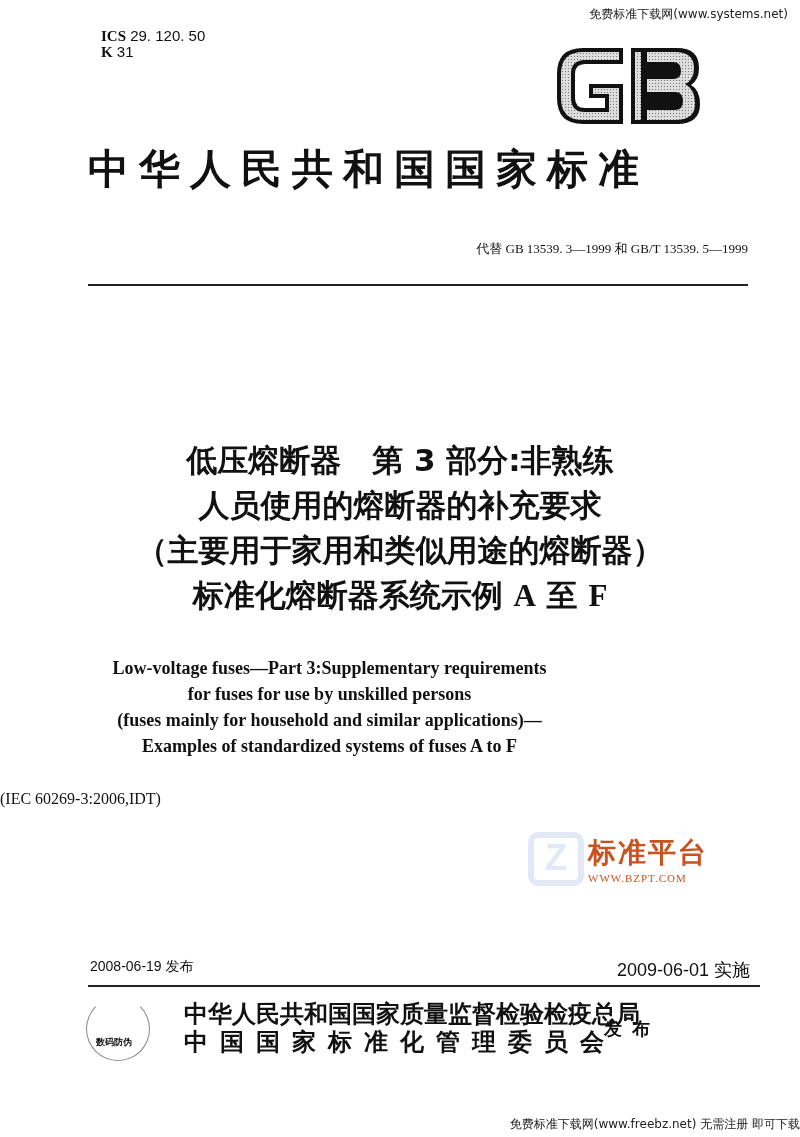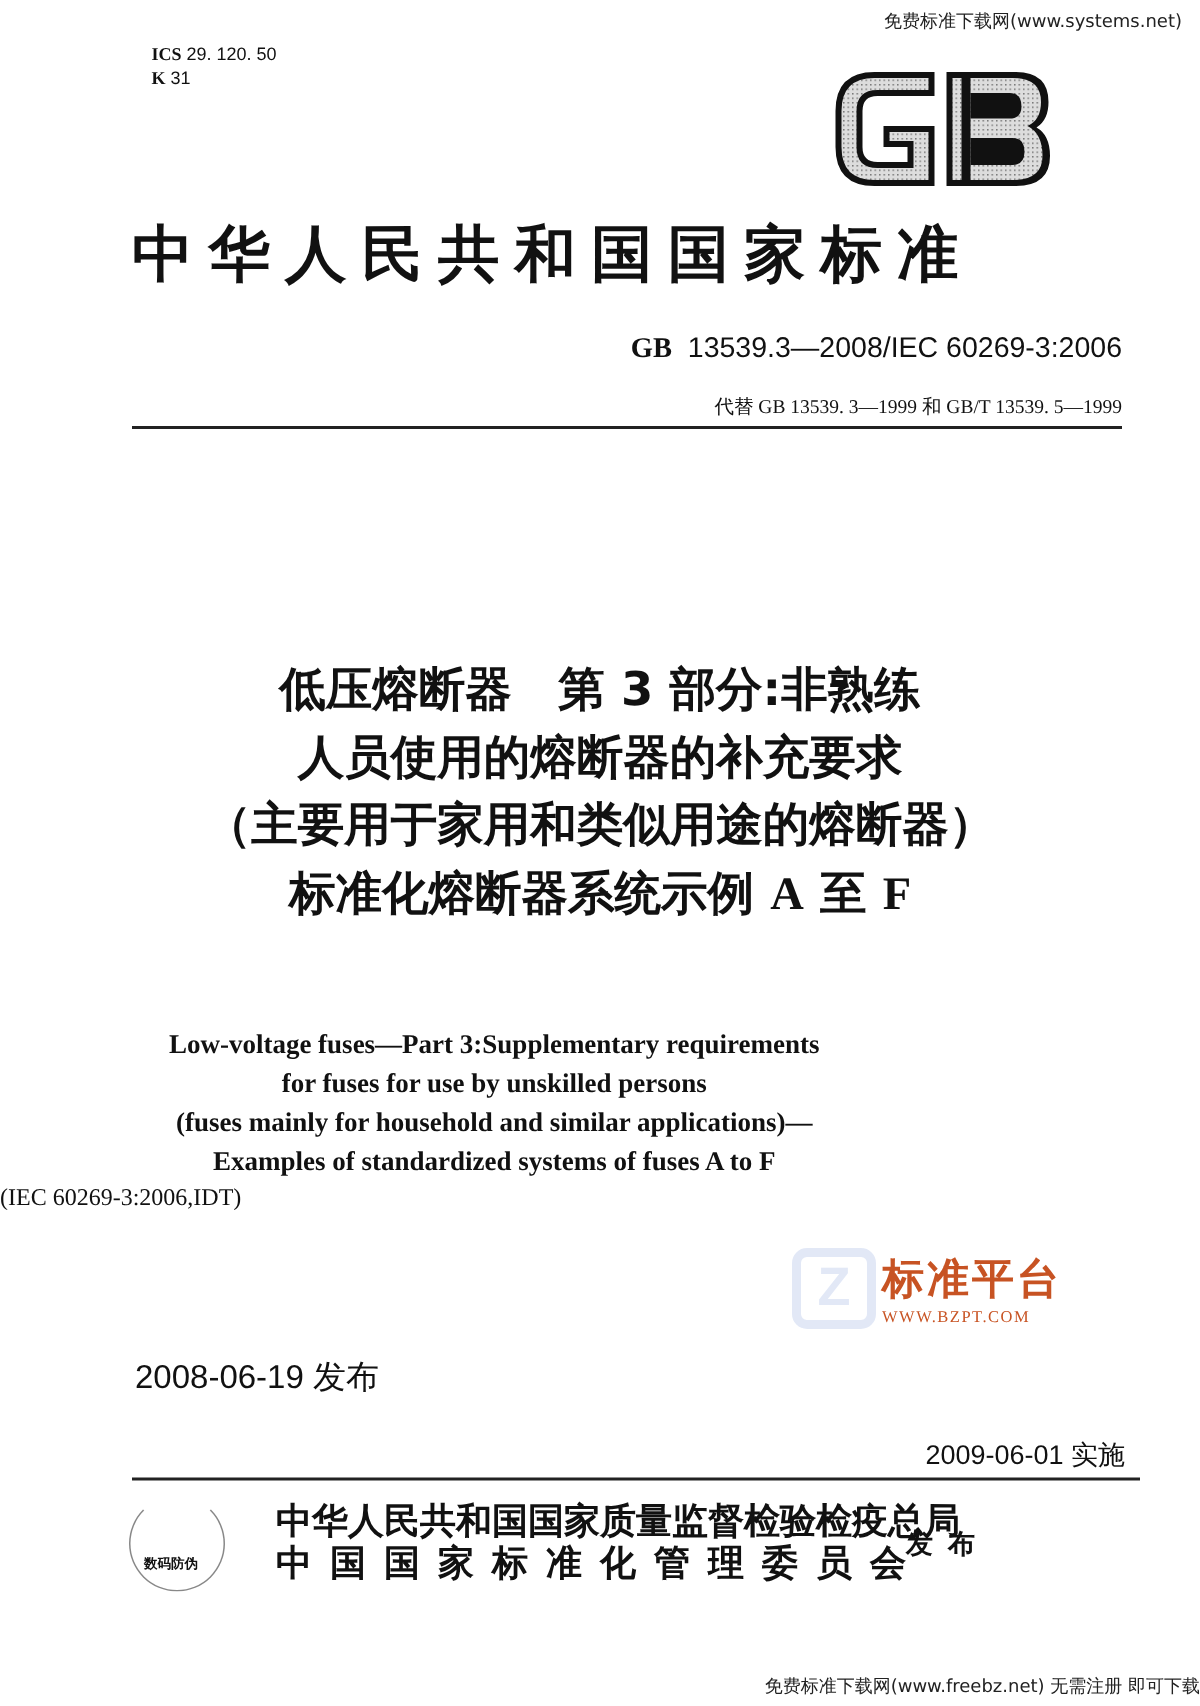--- a/index.html
+++ b/index.html
@@ -1,37 +1,37 @@
 <!DOCTYPE html>
 <html><head>
 <meta charset="utf-8">
 <style>
   html, body { margin: 0; padding: 0; }
   body { width: 800px; height: 1137px; background: #ffffff; position: relative; overflow: hidden; color: #111; font-family: "DejaVu Sans", sans-serif; }
   .abs { position: absolute; }
   .top-site { top: 6px; right: 12px; font-size: 12px; color: #222; }
-  .ics { left: 101px; top: 28px; font-size: 12px; line-height: 16px; font-family: "Liberation Sans", sans-serif; }
+  .ics { left: 101px; top: 28px; font-size: 15px; line-height: 16px; font-family: "Liberation Sans", sans-serif; }
   .ics b { font-family: "Liberation Serif", serif; font-weight: bold; }
   .logo { left: 553px; top: 44px; width: 150px; height: 84px; }
   .nat-title { left: 88px; top: 142px; width: 670px; font-size: 41px; font-weight: bold; letter-spacing: 10px; font-family: "DejaVu Serif", serif; white-space: nowrap; }
   .std-no { right: 52px; top: 222px; text-align: right; }
   .std-no .main { font-size: 19px; font-family: "Liberation Sans", sans-serif; }
   .std-no .main b { font-family: "Liberation Serif", serif; }
   .std-no .rep { font-size: 13px; font-family: "Liberation Serif", serif; margin-top: 18px; }
   .rule { left: 88px; width: 660px; height: 0; border-top: 2px solid #222; }
   .cn-title { left: 0; width: 800px; top: 438px; text-align: center; font-size: 31px; line-height: 45px; font-weight: bold; font-family: "DejaVu Sans", sans-serif; }
   .cn-title .ab { font-family: "Liberation Serif", serif; }
-  .en-title { left: 0; width: 659px; top: 655px; text-align: center; font-size: 18px; line-height: 26px; font-weight: bold; font-family: "Liberation Serif", serif; margin-top: 28px; }
+  .en-title { left: 0; width: 659px; top: 655px; text-align: center; font-size: 18px; line-height: 26px; font-weight: bold; font-family: "Liberation Serif", serif; }
   .idt { left: 0; width: 800px; top: 790px; font-size: 16px; font-family: "Liberation Serif", serif; }
   .wm { left: 528px; top: 832px; display: flex; align-items: center; opacity: 0.9; }
   .wm-box { width: 56px; height: 54px; border: 6px solid #dfe6f6; border-radius: 10px; box-sizing: border-box; color: #dfe6f6; font-weight: bold; font-size: 36px; line-height: 40px; text-align: center; font-family: "Liberation Sans", sans-serif; }
   .wm-txt { margin-left: 4px; color: #c2410c; }
   .wm-cn { font-size: 28px; font-weight: bold; font-family: "DejaVu Serif", serif; letter-spacing: 2px; }
   .wm-url { font-size: 11px; font-family: "Liberation Serif", serif; letter-spacing: 1px; }
-  .date-l { left: 90px; top: 903px; font-size: 22px; font-family: "Liberation Sans", sans-serif; }
+  .date-l { left: 90px; top: 958px; font-size: 14px; font-family: "Liberation Sans", sans-serif; }
   .date-r { right: 50px; top: 958px; font-size: 18px; font-family: "Liberation Sans", sans-serif; }
   .seal { left: 86px; top: 997px; width: 62px; height: 62px; border: 1px solid #888; border-radius: 50%; border-top-color: transparent; }
   .seal-txt { position: absolute; left: 9px; top: 38px; font-size: 9px; font-weight: bold; }
   .pub { left: 184px; top: 1000px; font-size: 24px; line-height: 28px; font-weight: bold; font-family: "DejaVu Serif", serif; }
   .pub .l2 { letter-spacing: 12px; }
   .pub-act { left: 604px; top: 1017px; font-size: 18px; font-weight: bold; letter-spacing: 10px; font-family: "DejaVu Serif", serif; }
   .footer { left: 0; width: 800px; top: 1116px; text-align: right; font-size: 12px; color: #222; }
 </style>
 </head>
 <body>
@@ -57,21 +57,20 @@
   <path d="M78 4 H124 Q146 4 146 24 Q146 36 138 41 Q147 46 147 60 Q147 80 124 80 H78 Z" fill="#111"></path>
   <path d="M82 8 H122 Q141 8 141 24 Q141 36 132 40 Q142 45 142 60 Q142 76 122 76 H82 Z" fill="url(#dots)"></path>
   <path d="M94 18 H120 Q128 18 128 27 Q128 35 120 35 H94 Z" fill="#111"></path>
   <path d="M94 48 H122 Q130 48 130 57 Q130 66 122 66 H94 Z" fill="#111"></path>
   <rect x="88" y="8" width="6" height="68" fill="#111"></rect>
 </svg>
 
 <div class="abs nat-title">中华人民共和国国家标准</div>
 
 <div class="abs std-no">
-  <div class="main"><b>GB</b>&nbsp;&nbsp;<span>13539.3—2008/IEC 60269-3:2006</span></div>
   <div class="rep">代替 GB 13539. 3—1999 和 GB/T 13539. 5—1999</div>
 </div>
 
 <div class="abs rule" style="top:284px;"></div>
 
 <div class="abs cn-title">
   <div>低压熔断器　第 3 部分:非熟练</div>
   <div>人员使用的熔断器的补充要求</div>
   <div>（主要用于家用和类似用途的熔断器）</div>
   <div><span>标准化熔断器系统示例 </span><span class="ab">A</span><span> 至 </span><span class="ab">F</span></div>

